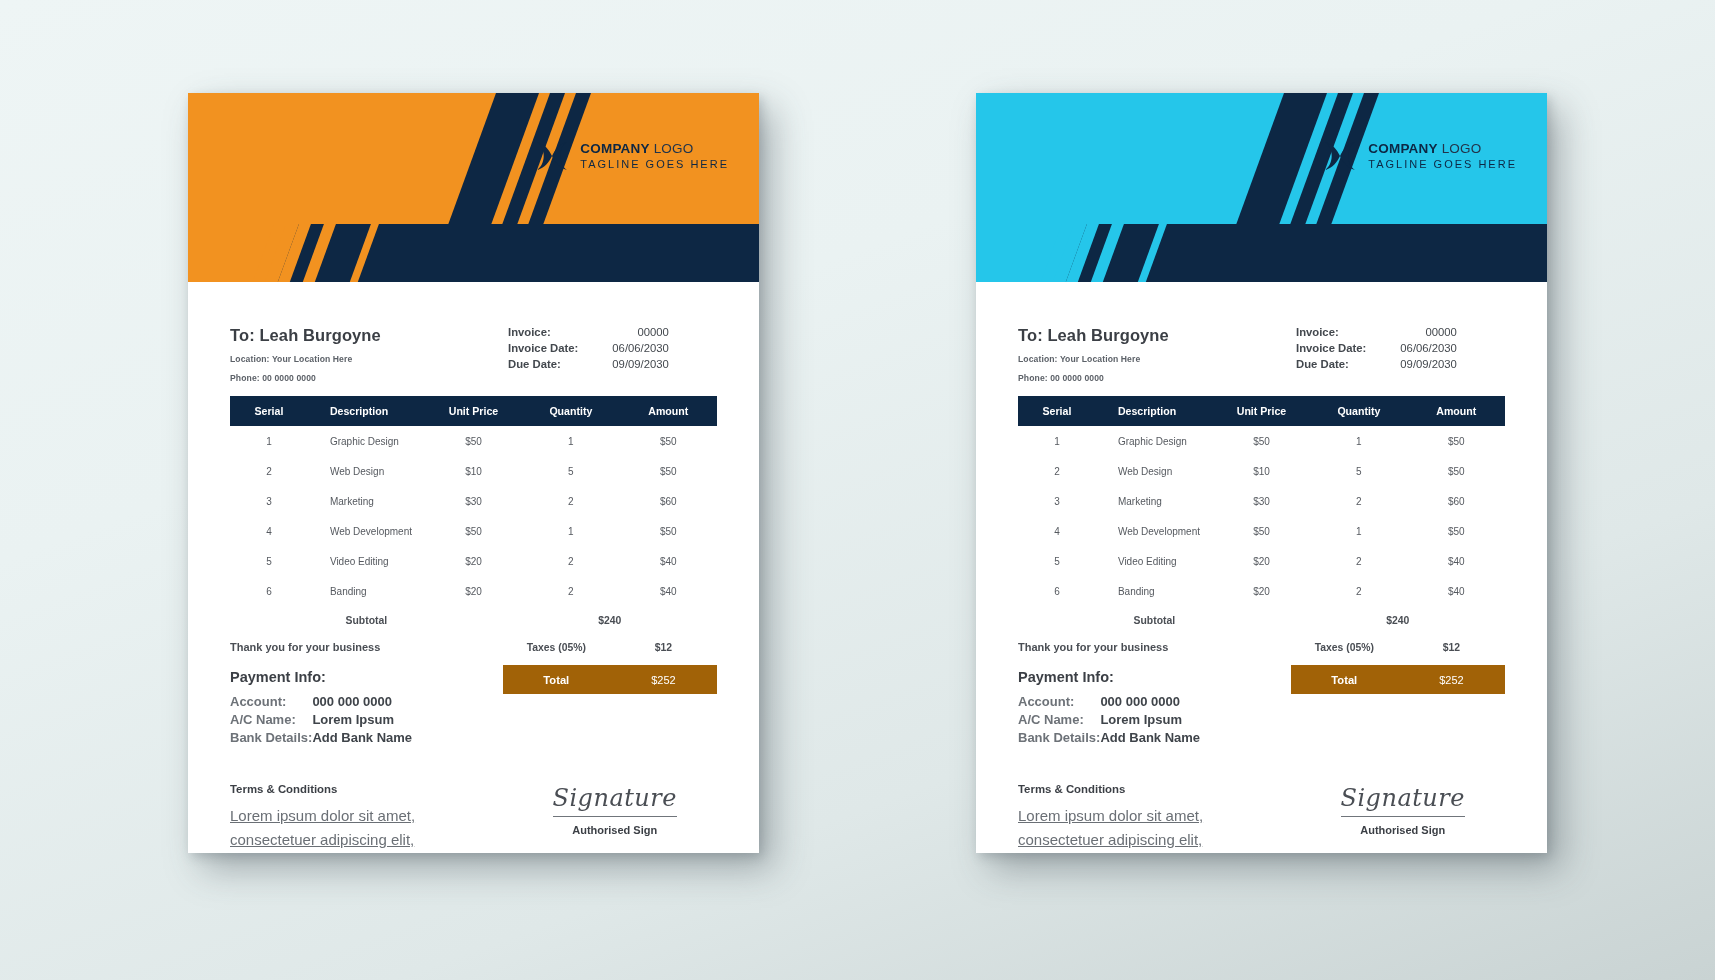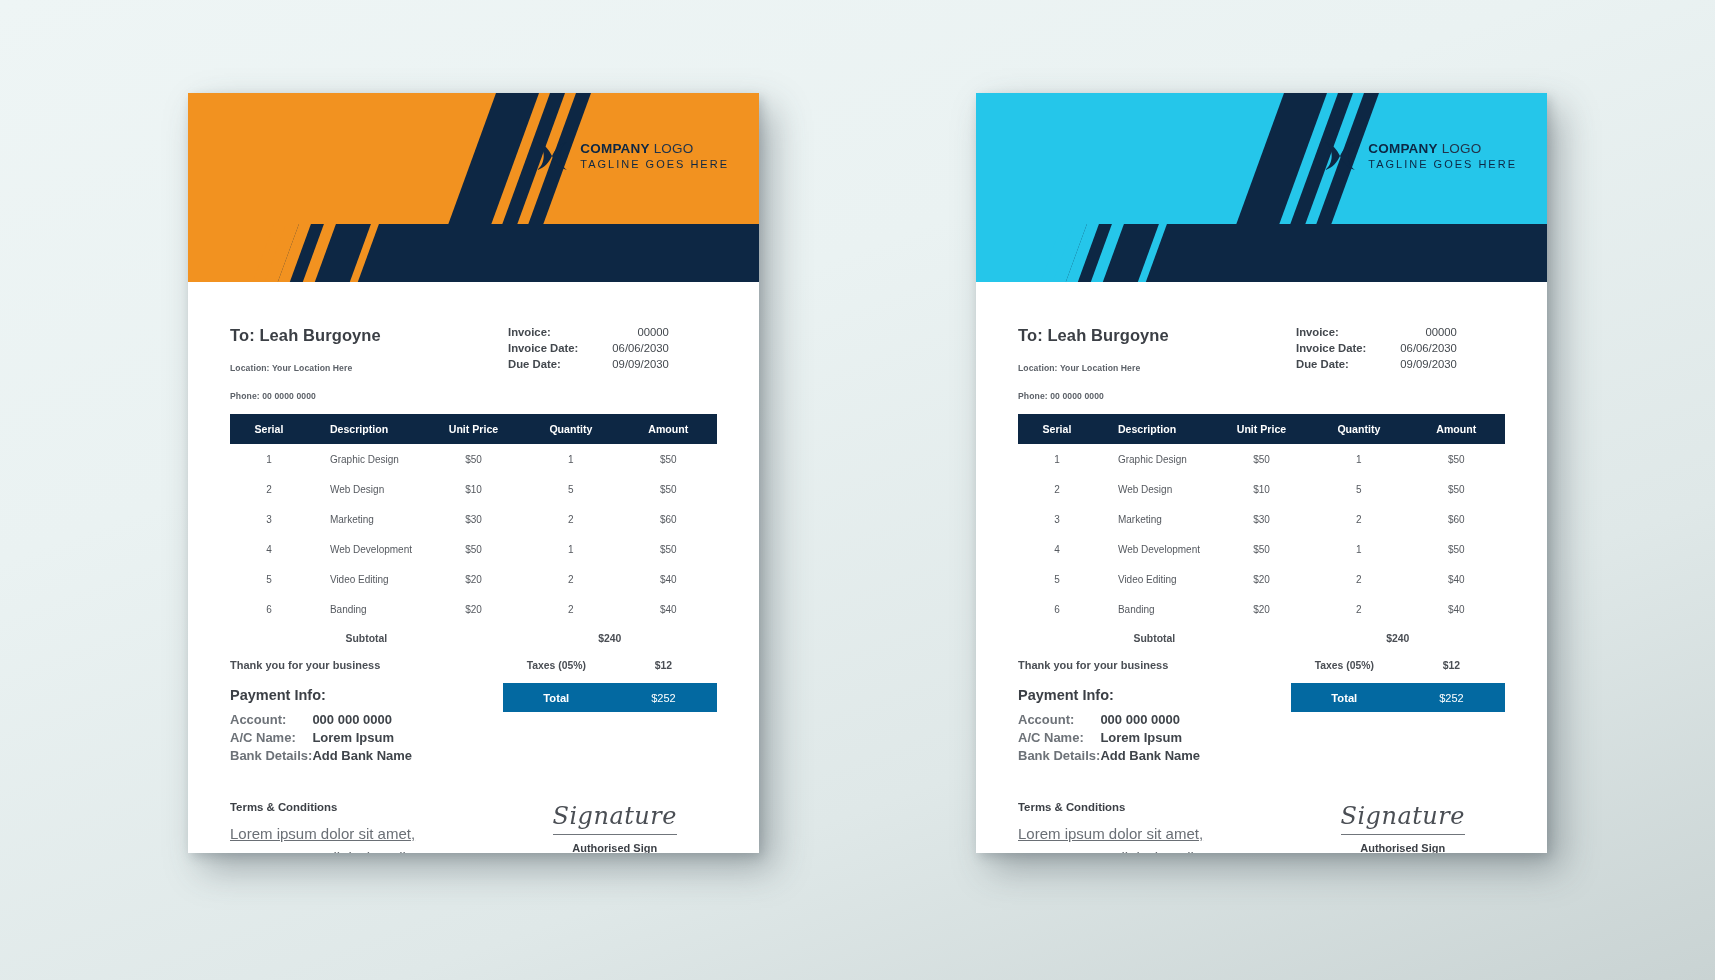--- a/index.html
+++ b/index.html
@@ -121,21 +121,21 @@
   .bill-name {
     font-size: 16.5px;
     font-weight: 700;
     color: #3b3f45;
     letter-spacing: 0.1px;
   }
   .bill-line {
     font-size: 8.6px;
     font-weight: 700;
     color: #5c6168;
-    margin-top: 18px;
+    margin-top: 9px;
     letter-spacing: 0.1px;
   }
   .bill-line:first-of-type { margin-top: 13px; }
 
   .inv-meta { font-size: 0; }
   .inv-meta table { border-collapse: collapse; }
   .inv-meta td {
     font-size: 11.3px;
     color: #43484e;
     padding: 0 0 4px 0;
@@ -206,21 +206,21 @@
     font-size: 13px;
     font-weight: 700;
     color: #5c6168;
     padding: 1.6px 0;
     white-space: nowrap;
   }
   .pay-table td.k { width: 64px; color: #6d7278; }
   .pay-table td.v { color: #3f444a; }
 
   .total-bar {
-    background: #0369a1;
+    background: #a16207;
     color: #ffffff;
     display: flex;
     align-items: center;
     height: 29px;
     margin-top: 5px;
   }
   .total-bar .t-label {
     flex: 1;
     text-align: center;
     font-size: 11.2px;

